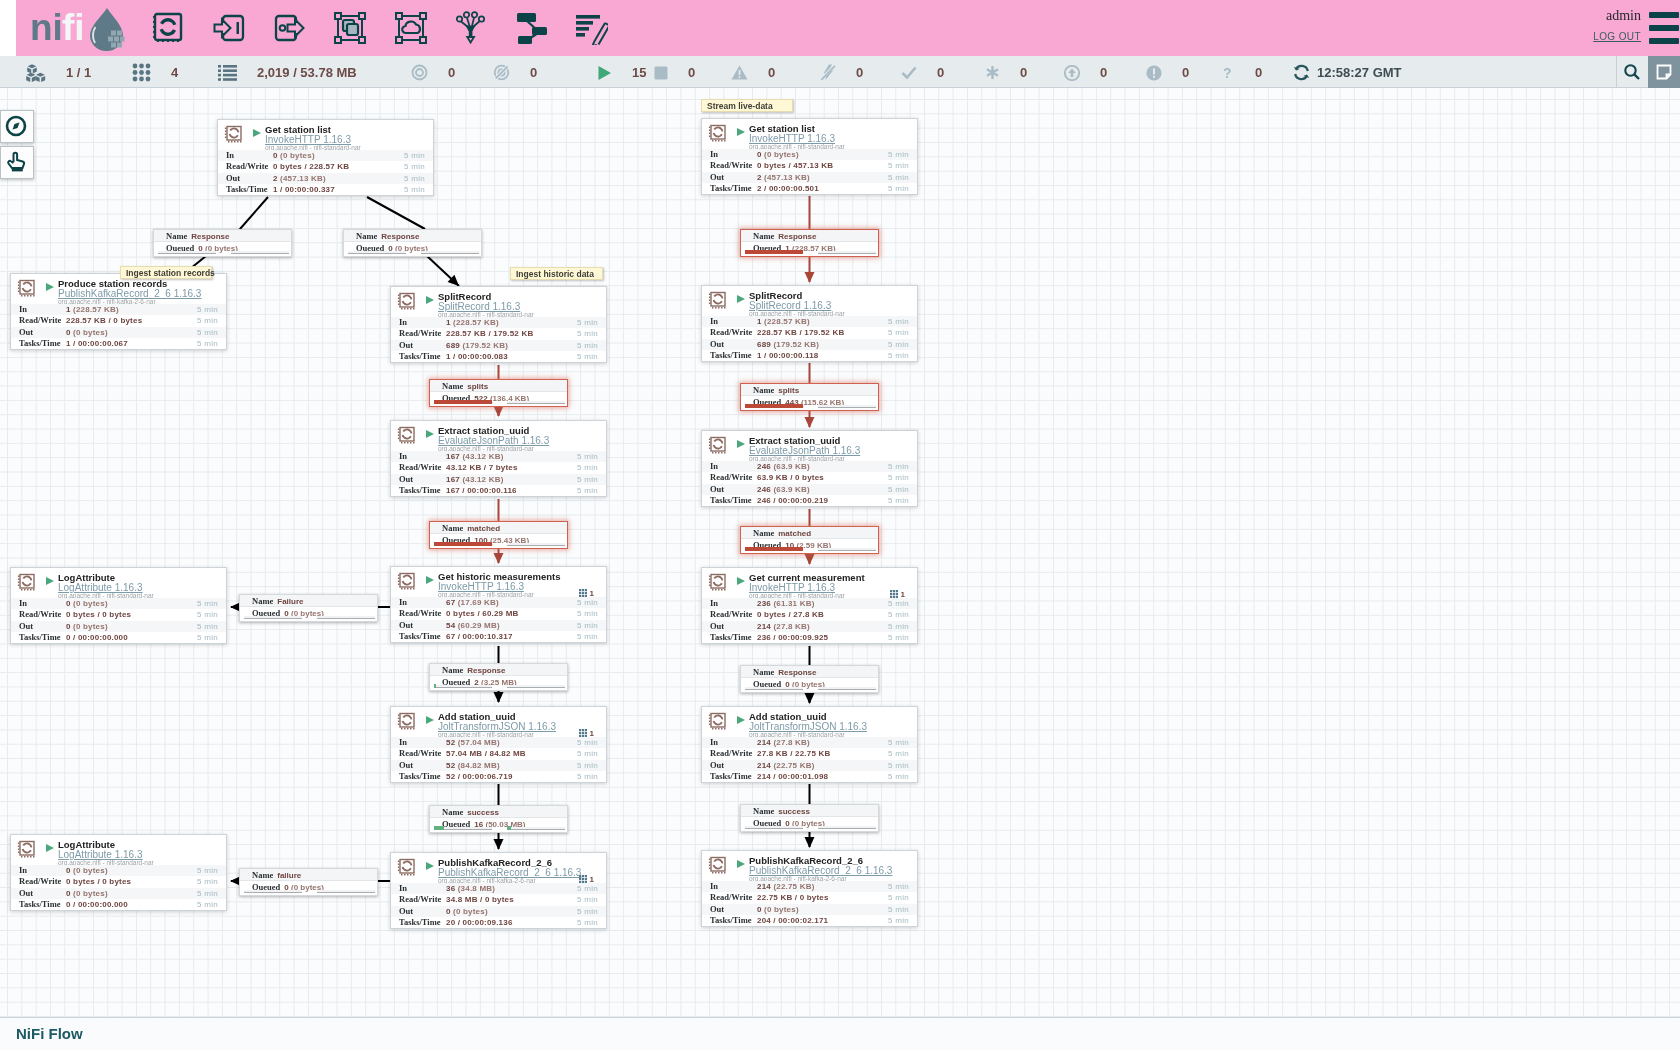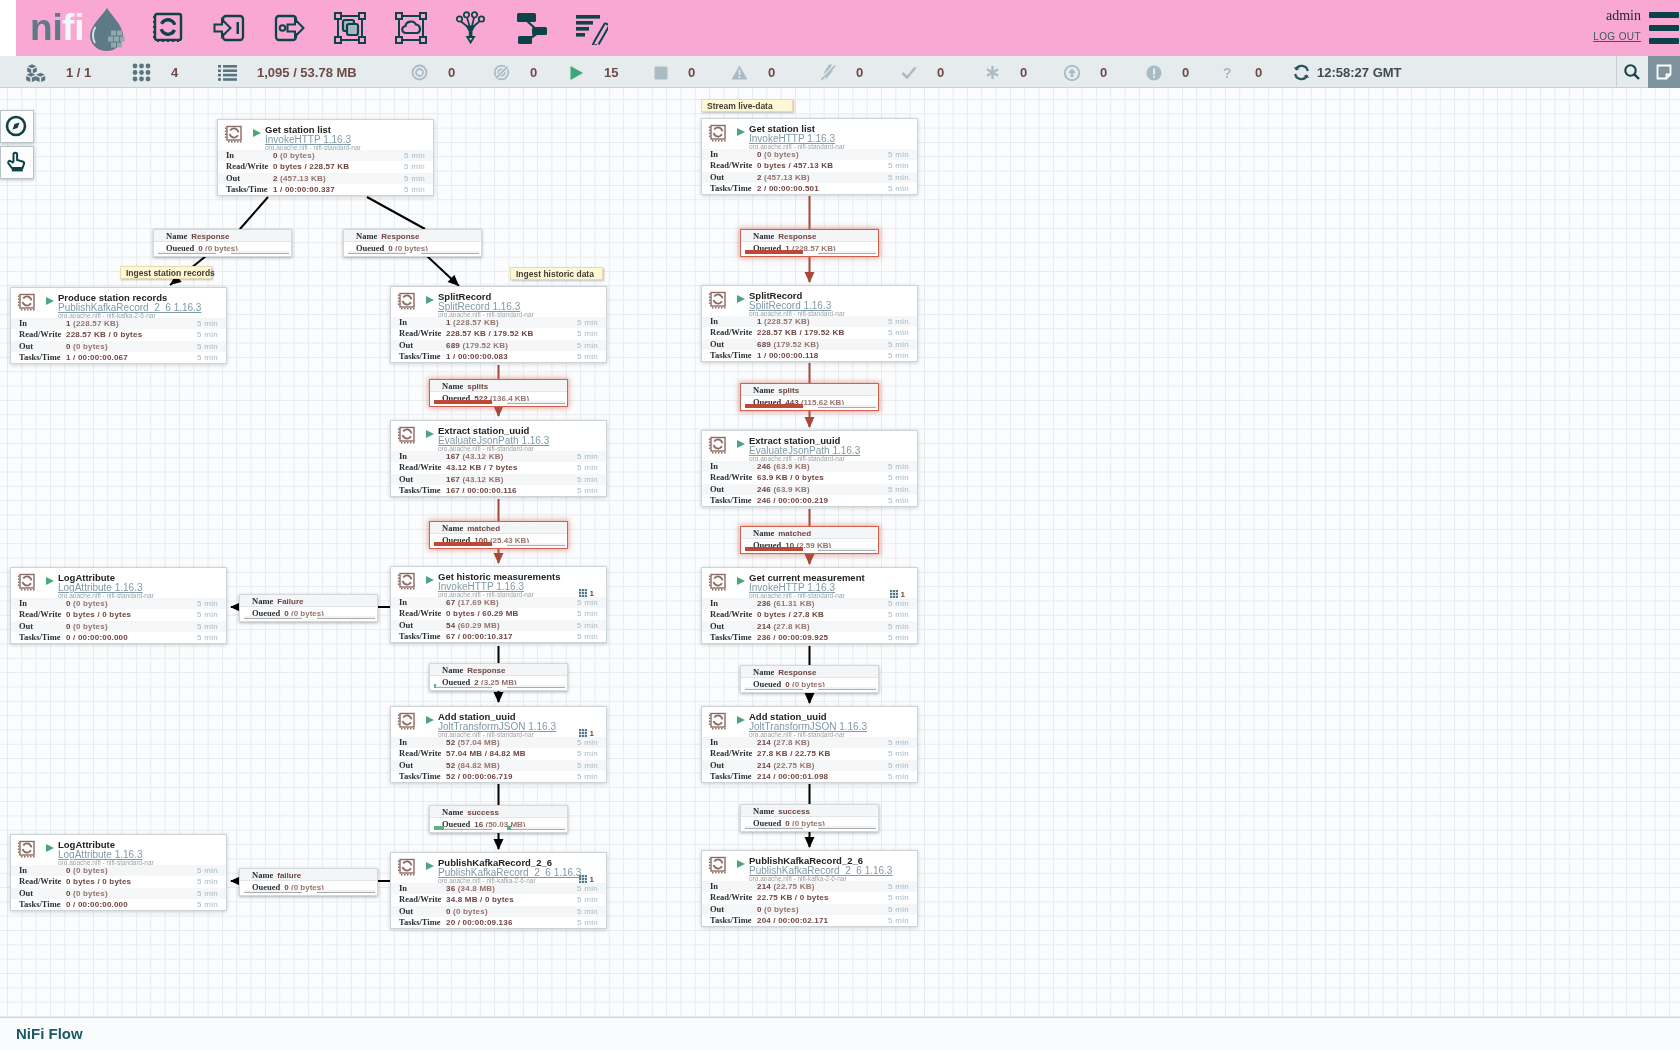--- a/index.html
+++ b/index.html
@@ -181,32 +181,32 @@
         <g fill="#5a7582">
           <rect x="0" y="0" width="3" height="2.6"></rect>
           <rect x="5" y="0" width="14" height="2.6"></rect>
           <rect x="0" y="4.4" width="3" height="2.6"></rect>
           <rect x="5" y="4.4" width="14" height="2.6"></rect>
           <rect x="0" y="8.8" width="3" height="2.6"></rect>
           <rect x="5" y="8.8" width="14" height="2.6"></rect>
           <rect x="0" y="13.2" width="3" height="2.6"></rect>
           <rect x="5" y="13.2" width="14" height="2.6"></rect>
         </g>
-      </svg><span class="n">1,095 / 53.78 MB</span></span>
+      </svg><span class="n">2,019 / 53.78 MB</span></span>
 <span class="si" style="left:411px"><svg width="17" height="17" viewBox="0 0 17 17">
         <circle cx="8.5" cy="8.5" r="7" fill="none" stroke="#a9bcc6" stroke-width="1.8"></circle>
         <circle cx="8.5" cy="8.5" r="3.5" fill="none" stroke="#a9bcc6" stroke-width="1.8"></circle>
       </svg><span class="n">0</span></span>
 <span class="si" style="left:493px"><svg width="17" height="17" viewBox="0 0 17 17">
         <circle cx="8.5" cy="8.5" r="6.8" fill="none" stroke="#a9bcc6" stroke-width="1.8"></circle>
         <circle cx="8.5" cy="8.5" r="3.2" fill="none" stroke="#a9bcc6" stroke-width="1.6"></circle>
         <path d="M2.5 14.8 L15 2.2" stroke="#e6ebee" stroke-width="3.4"></path>
         <path d="M2.8 14.4 L14.6 2.6" stroke="#a9bcc6" stroke-width="1.9"></path>
       </svg><span class="n">0</span></span>
-<span class="si" style="left:569px"><svg width="15" height="16" viewBox="0 0 15 16">
+<span class="si" style="left:597px"><svg width="15" height="16" viewBox="0 0 15 16">
         <path d="M1.5 1 L14 8 1.5 15 z" fill="#3ea878"></path>
       </svg><span class="n">15</span></span>
 <span class="si" style="left:654px"><svg width="14" height="14" viewBox="0 0 14 14">
         <rect x="0.5" y="0.5" width="13" height="13" rx="1.5" fill="#a9bcc6"></rect>
       </svg><span class="n">0</span></span>
 <span class="si" style="left:731px"><svg width="17" height="15" viewBox="0 0 17 15">
         <path d="M8.5 0.5 L16.5 14.5 H0.5 z" fill="#a9bcc6"></path>
         <rect x="7.7" y="5" width="1.7" height="5" fill="#e6ebee"></rect>
         <rect x="7.7" y="11.2" width="1.7" height="1.8" fill="#e6ebee"></rect>
       </svg><span class="n">0</span></span>
@@ -323,21 +323,21 @@
       <span class="lab">Out</span>
       <span class="val">2 <span class="par">(457.13 KB)</span></span>
       <span class="min">5 min</span>
     </div>
     <div class="prow">
       <span class="lab">Tasks/Time</span>
       <span class="val">1 / 00:00:00.337</span>
       <span class="min">5 min</span>
     </div>
   </div>
-<div class="proc" style="left:10px;top:287px">
+<div class="proc" style="left:10px;top:273px">
     <div class="phead">
       <svg class="picon" width="19" height="19" viewBox="0 0 19 19">
 <rect x="3" y="1.5" width="14" height="13.5" fill="none" stroke="#8c6b63" stroke-width="1.4"></rect>
 <g fill="#8c6b63">
 <rect x="0.9" y="2.5" width="1.5" height="1.5"></rect>
           <rect x="0.9" y="5.5" width="1.5" height="1.5"></rect>
           <rect x="0.9" y="8.5" width="1.5" height="1.5"></rect>
           <rect x="0.9" y="11.5" width="1.5" height="1.5"></rect>
 <rect x="4" y="16" width="1.5" height="1.5"></rect>
           <rect x="7" y="16" width="1.5" height="1.5"></rect>

